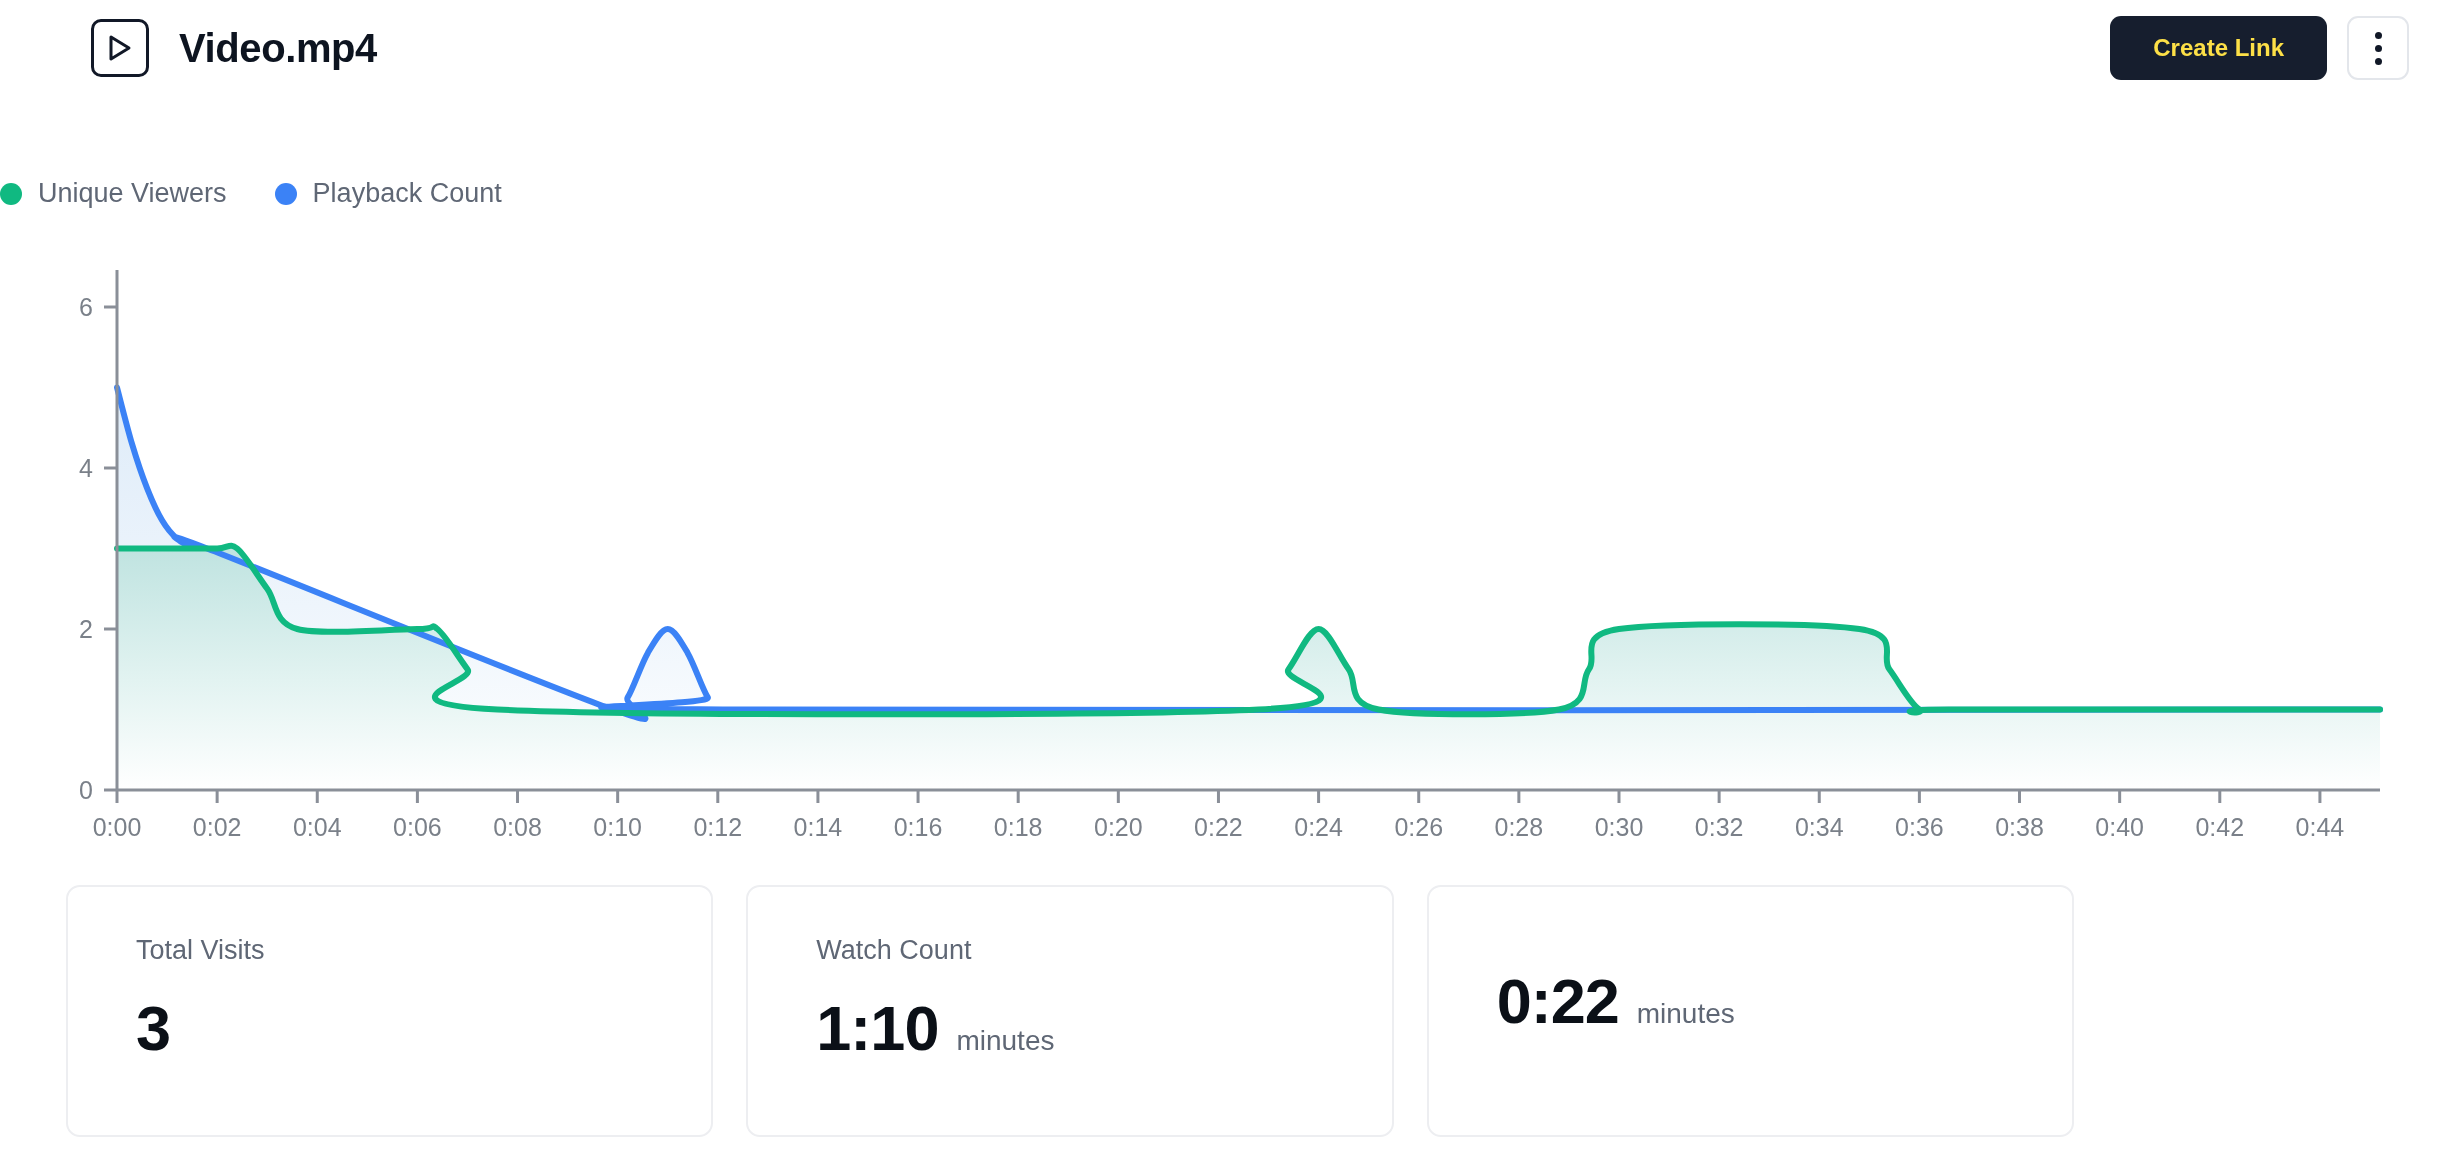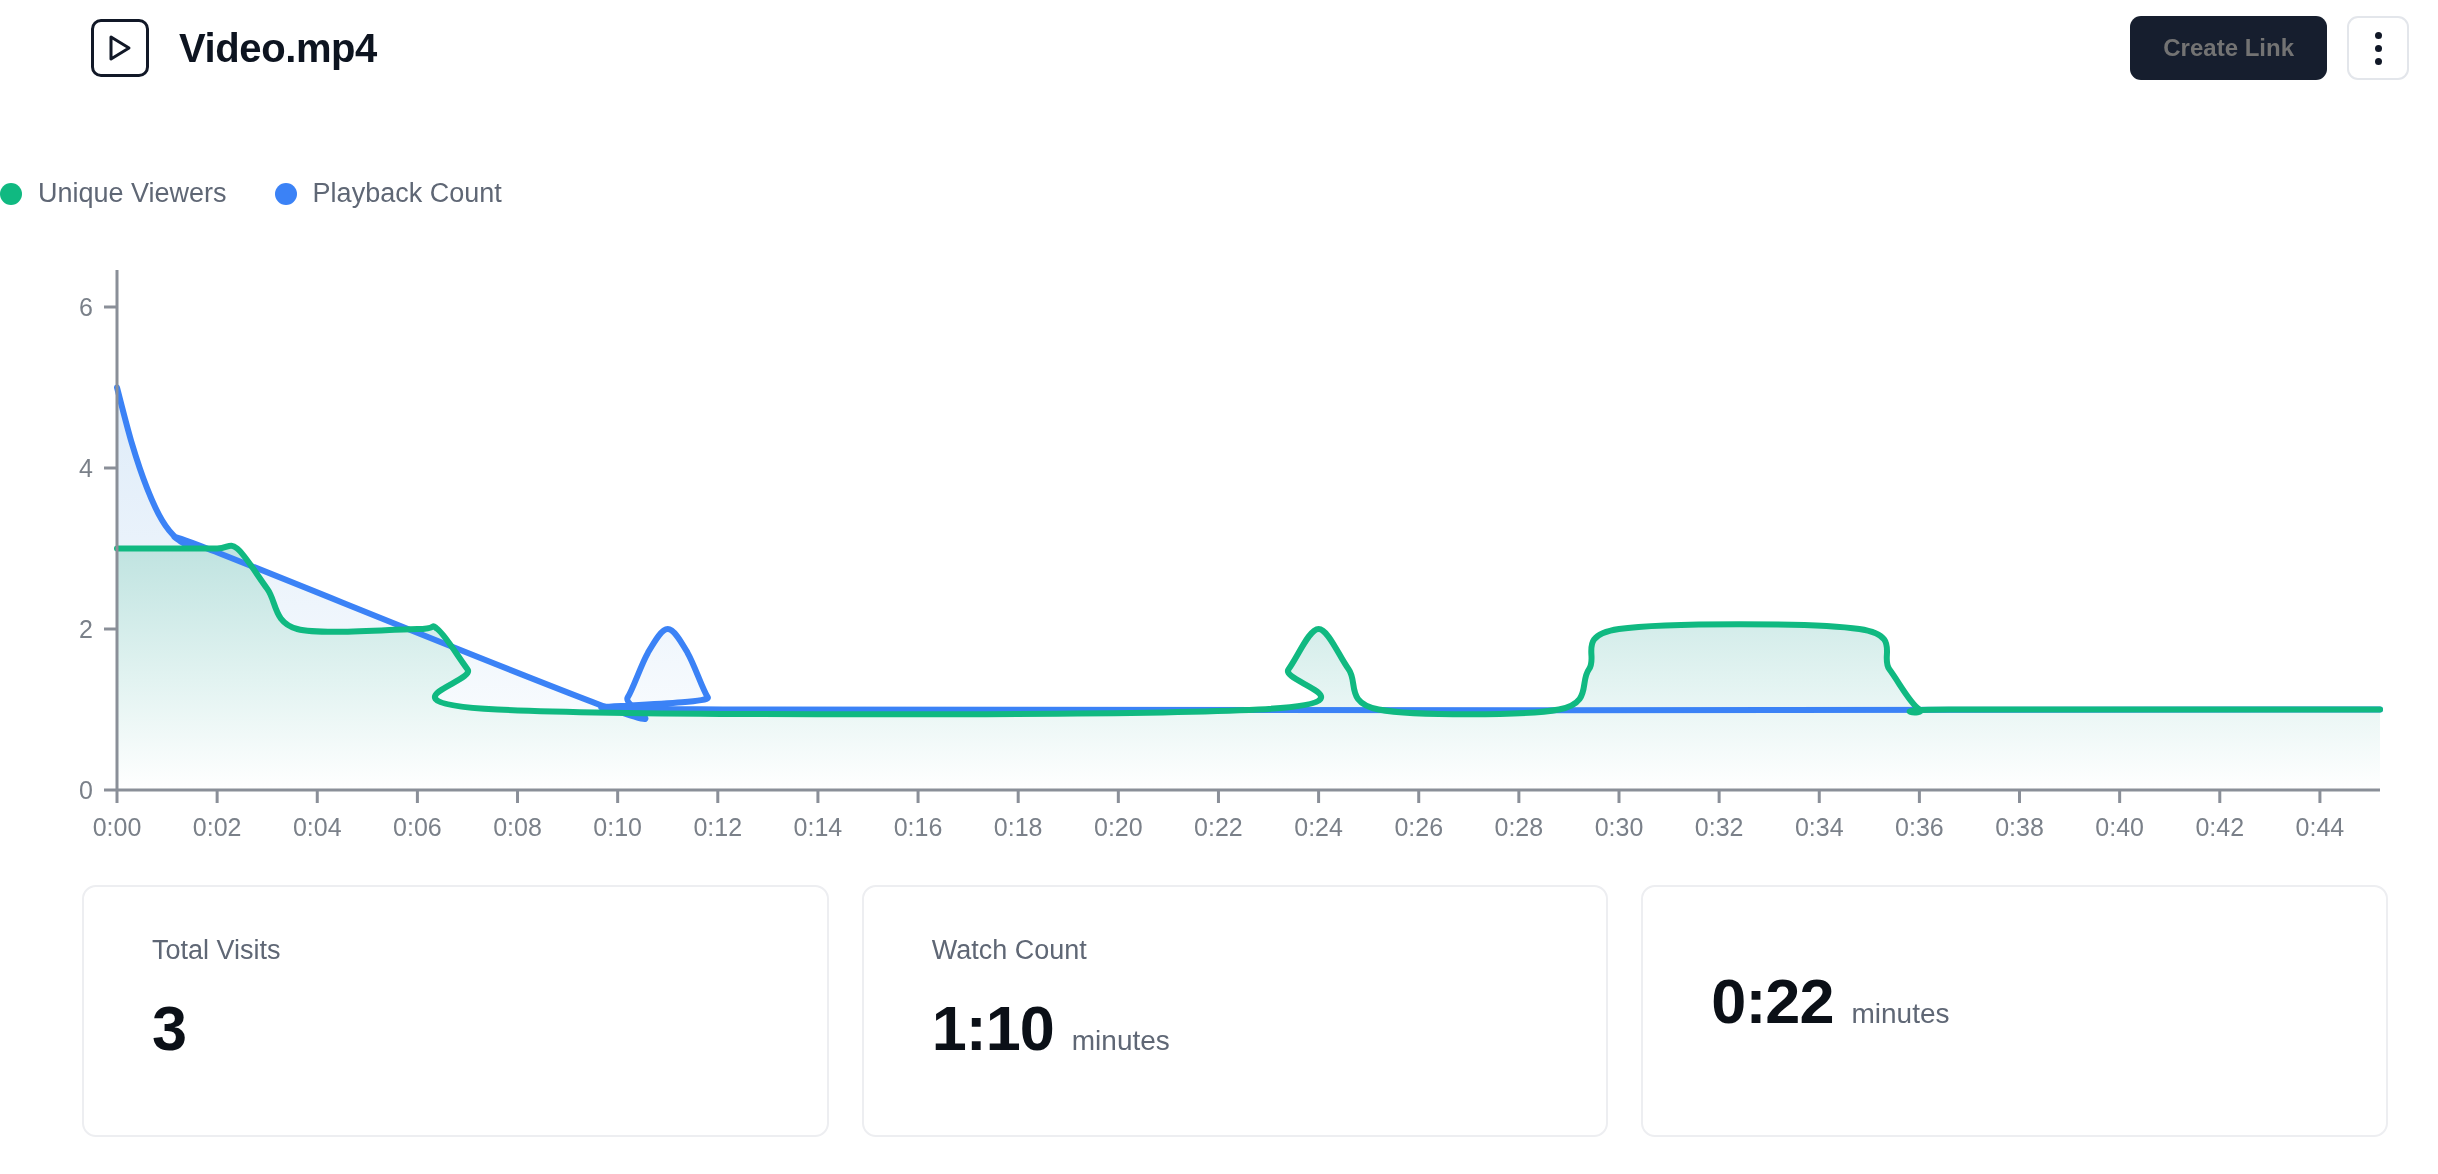--- a/index.html
+++ b/index.html
@@ -25,24 +25,24 @@
   .file-title {
     margin-left: 30px;
     font-size: 40px; font-weight: 700; color: #0d1420; letter-spacing: -0.4px;
     white-space: nowrap;
   }
   .header-right {
     position: absolute; right: 54px; top: 50%; transform: translateY(-50%);
     display: flex; align-items: center; gap: 20px;
   }
   .btn-primary {
-    background: #161e2e; color: #737373;
+    background: #161e2e; color: #fde047;
     font-size: 24px; font-weight: 700;
     border: none; border-radius: 11px;
-    height: 64px; padding: 0 33px;
+    height: 64px; padding: 0 43px;
     display: flex; align-items: center; justify-content: center;
     cursor: pointer; white-space: nowrap;
   }
   .btn-icon {
     width: 62px; height: 64px;
     background: #ffffff; border: 2px solid #e3e6eb; border-radius: 11px;
     display: flex; align-items: center; justify-content: center;
     cursor: pointer;
   }
   .dots { display: flex; flex-direction: column; gap: 6px; align-items: center; }
@@ -61,22 +61,22 @@
   .chart-wrap {
     position: absolute; left: 0px; top: 250px; width: 2438px; height: 600px;
   }
   .chart-svg { display: block; width: 2438px; height: 600px; }
   .axis-text { font-family: "Liberation Sans", sans-serif; font-size: 25px; fill: #7a8089; }
   .axis-text-x { font-family: "Liberation Sans", sans-serif; font-size: 25px; fill: #7a8089; text-anchor: middle; }
 
   
   .cards {
     position: absolute; left: 66px; top: 885px;
-    width: 2306px; height: 252px;
-    display: flex; gap: 33px; margin-left: 16px;
+    width: 2008px; height: 252px;
+    display: flex; gap: 33px;
   }
   .card {
     flex: 1 1 0;
     background: #ffffff;
     border: 2px solid #edeef1;
     border-radius: 14px;
     padding: 50px 0 0 68px;
   }
   .card-label { font-size: 27px; color: #5f6775; line-height: 1; }
   .card-value-row { display: flex; align-items: baseline; margin-top: 33px; }

